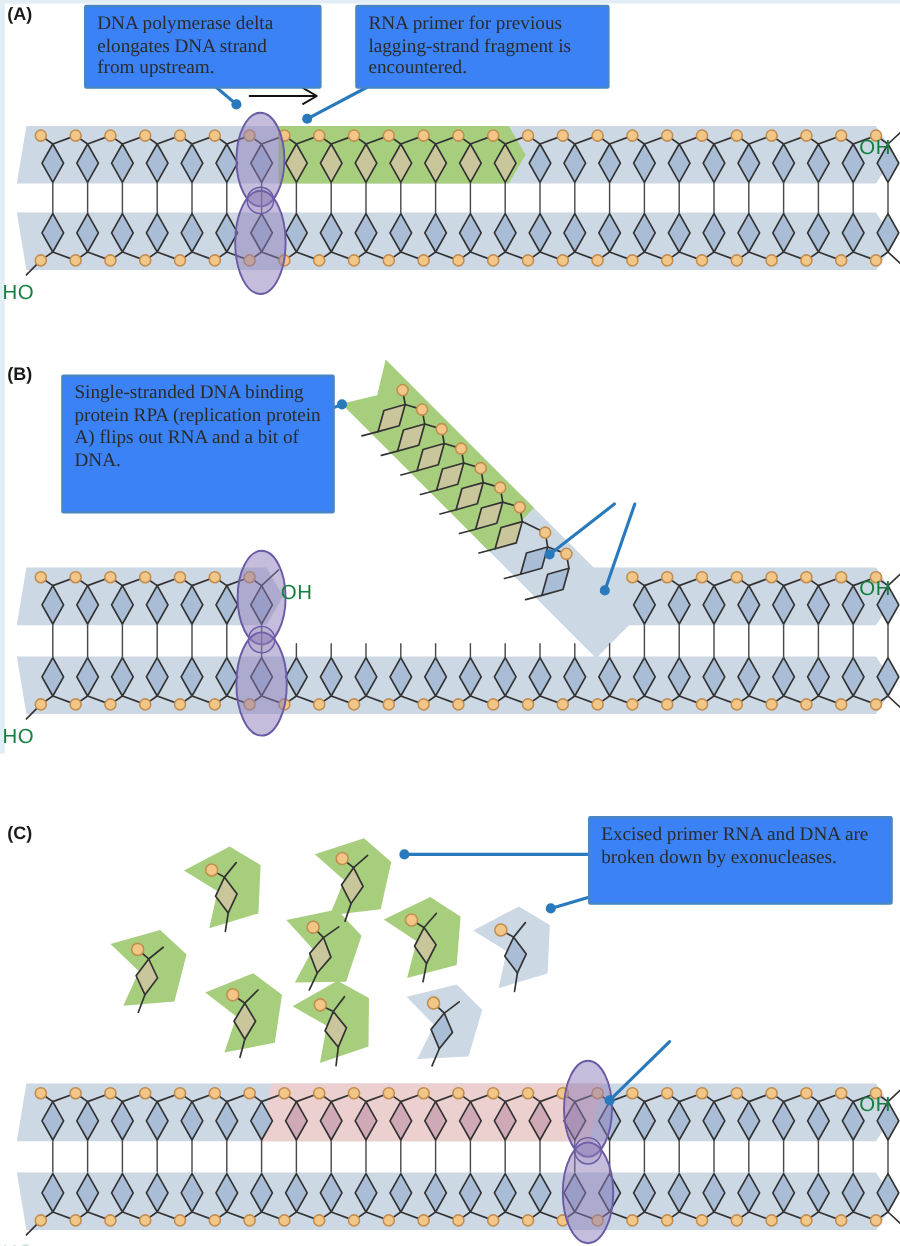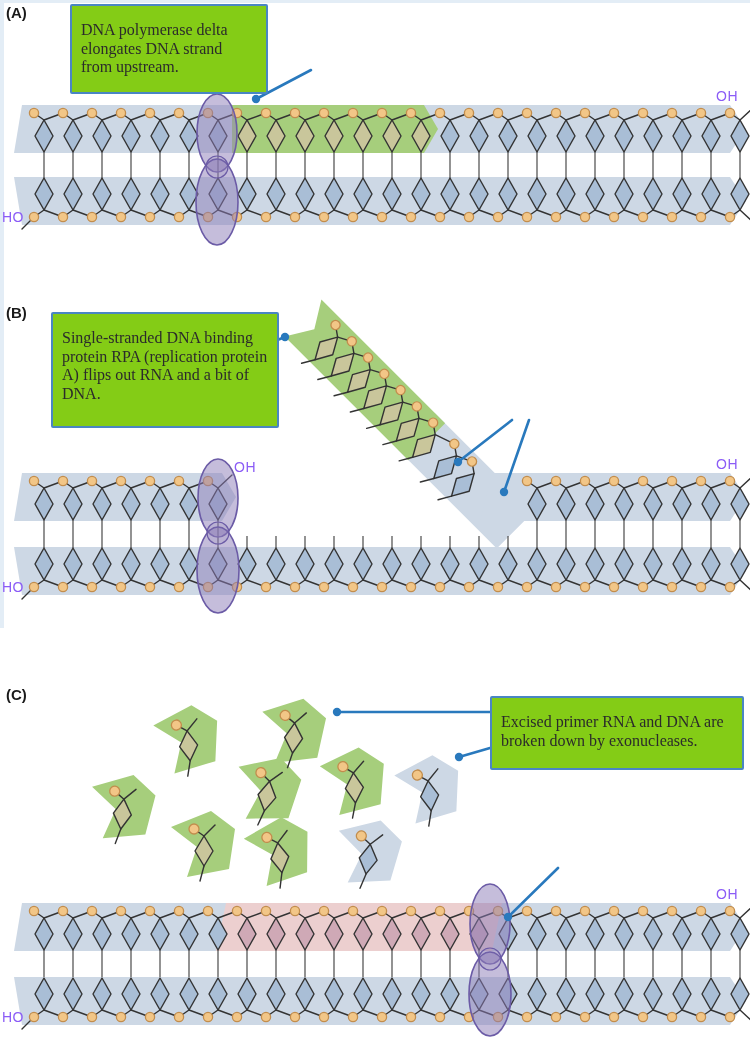--- a/index.html
+++ b/index.html
@@ -1,28 +1,28 @@
 <!DOCTYPE html>
 <html><head>
 <meta charset="utf-8">
 <style>
   html,body{margin:0;padding:0;background:#fff;}
   #fig{position:relative;width:750px;height:1038px;background:#ffffff;overflow:hidden;
        font-family:"Liberation Sans",sans-serif;}
   #art{position:absolute;left:0;top:0;}
-  .bx{position:absolute;box-sizing:border-box;background:#84cc16;border:2px solid #4a86c3;
-      border-radius:2px;padding:15px 9px;color:#2b2b2b;
+  .bx{position:absolute;box-sizing:border-box;background:#3b82f6;border:2px solid #4a86c3;
+      border-radius:2px;padding:5px 9px;color:#2b2b2b;
       font-family:"Liberation Serif",serif;font-size:16px;line-height:1.17;z-index:3;}
   .plabel{position:absolute;font-weight:bold;font-size:15px;color:#1a1a1a;z-index:3;}
-  .end{position:absolute;font-size:14px;color:#8b5cf6;z-index:3;letter-spacing:.5px;}
+  .end{position:absolute;font-size:17px;color:#15803d;z-index:3;letter-spacing:.5px;margin-top:25px;}
   #bxA1{left:70px;top:4px;width:198px;min-height:70px;}
   #bxA2{left:296px;top:4px;width:212px;min-height:70px;}
   #bxB1{left:51px;top:312px;width:228px;min-height:116px;}
   #bxB2{left:500px;top:328px;width:202px;min-height:94px;}
-  #bxC1{left:490px;top:696px;width:254px;min-height:74px;}
+  #bxC1{left:490px;top:680px;width:254px;min-height:74px;}
   #bxC2{left:490px;top:772px;width:254px;min-height:97px;}
   #lblA{left:6px;top:4px;} #lblB{left:6px;top:304px;} #lblC{left:6px;top:686px;}
   #ohA{left:716px;top:88px;} #hoA{left:2px;top:209px;}
   #ohB1{left:234px;top:459px;} #ohB2{left:716px;top:456px;} #hoB{left:2px;top:579px;}
   #ohC{left:716px;top:886px;} #hoC{left:2px;top:1009px;}
 </style>
 </head>
 <body>
 
 <div id="fig">
@@ -889,20 +889,21 @@
           <circle cx="508" cy="917" r="4.2" fill="#2979bd"></circle>
         </g>
       </g>
     </svg>
 
   <div class="plabel" id="lblA">(A)</div>
   <div class="plabel" id="lblB">(B)</div>
   <div class="plabel" id="lblC">(C)</div>
 
   <div class="bx" id="bxA1">DNA polymerase delta elongates DNA strand from upstream.</div>
+  <div class="bx" id="bxA2">RNA primer for previous lagging-strand fragment is encountered.</div>
   <div class="bx" id="bxB1">Single-stranded DNA binding protein RPA (replication protein A) flips out RNA and a bit of DNA.</div>
   <div class="bx" id="bxC1">Excised primer RNA and DNA are broken down by exonucleases.</div>
 
   <div class="end" id="ohA">OH</div>
   <div class="end" id="hoA">HO</div>
   <div class="end" id="ohB1">OH</div>
   <div class="end" id="ohB2">OH</div>
   <div class="end" id="hoB">HO</div>
   <div class="end" id="ohC">OH</div>
   <div class="end" id="hoC">HO</div>

